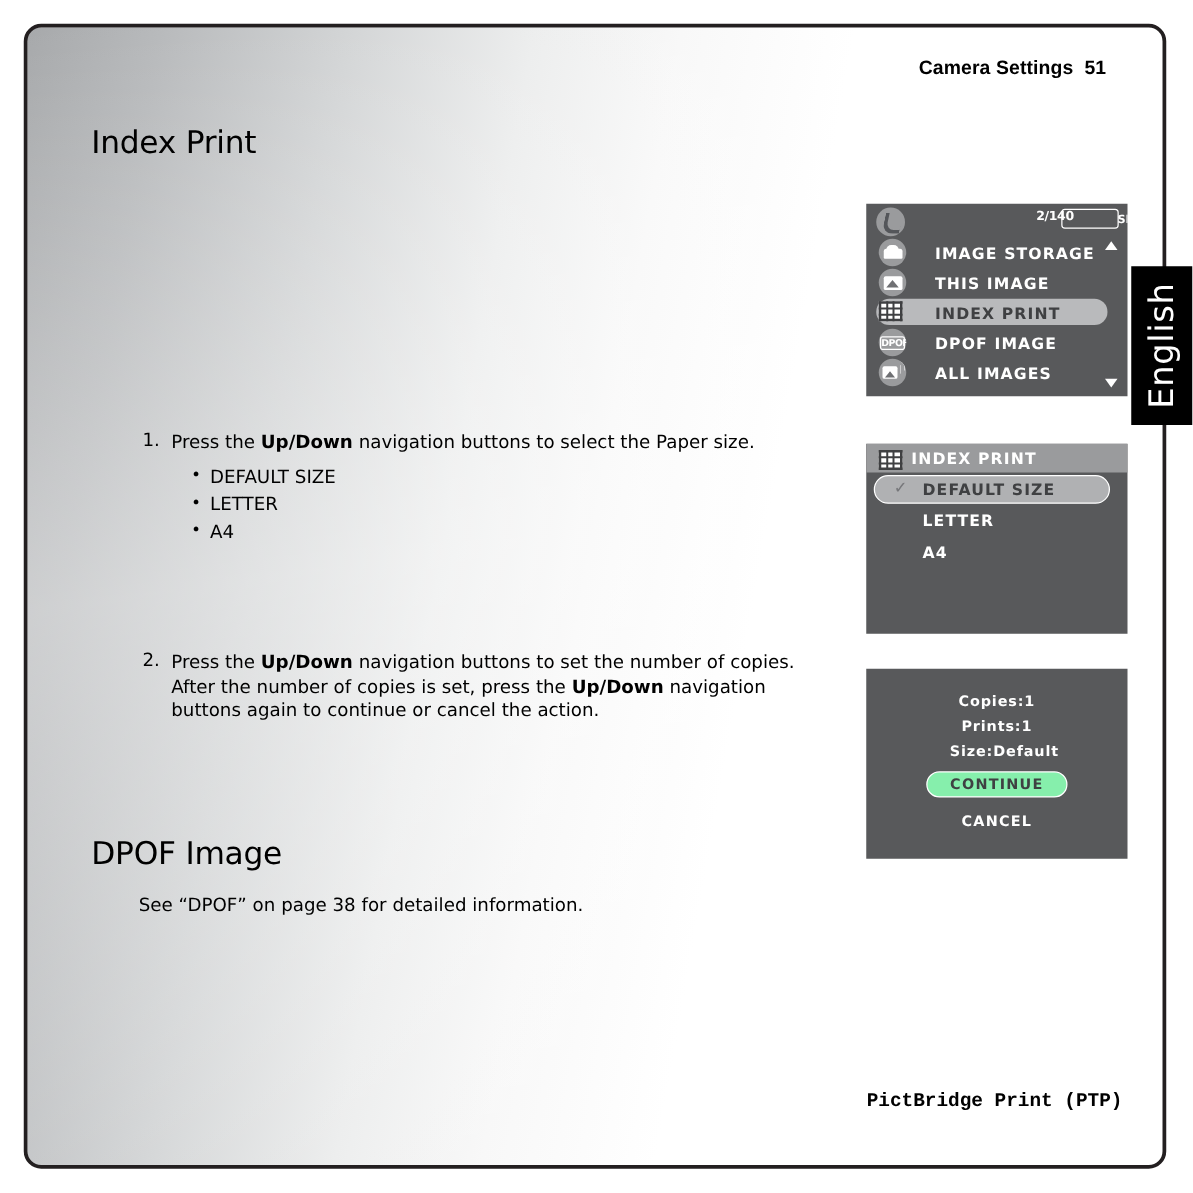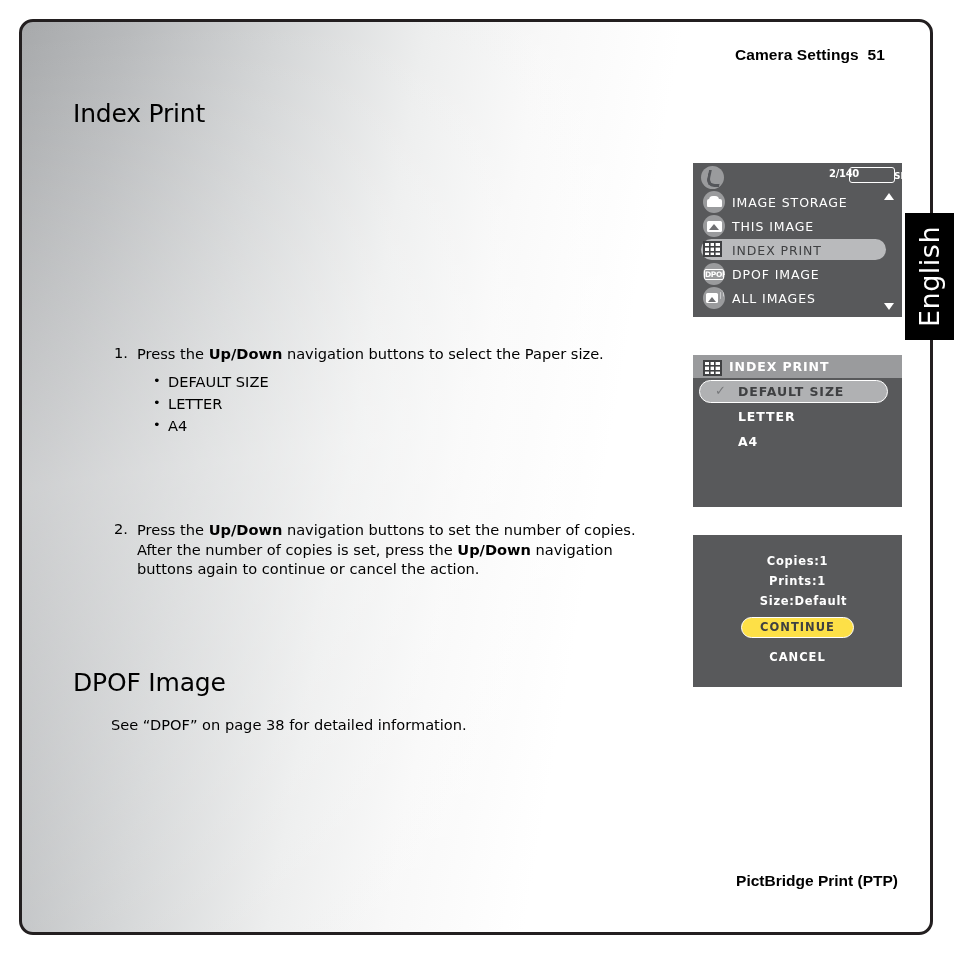--- a/index.html
+++ b/index.html
@@ -125,21 +125,21 @@
     left: 2px;
     top: -1px;
     font-size: 13px;
   }
 
   
   #footer-label {
     position: absolute;
     right: 32px;
     bottom: 42px;
-    font-family: Liberation Sans, sans-serif;
+    font-family: Liberation Mono, monospace;
     font-weight: bold;
     font-size: 15.5px;
     color: #000;
   }
 
   
   #language-tab {
     position: absolute;
     left: 905px;
     top: 213px;
@@ -243,25 +243,26 @@
   }
   .menu-row .row-icon {
     width: 22px;
     height: 22px;
     flex: 0 0 22px;
     position: relative;
     margin-right: 7px;
   }
   .menu-row .row-label {
     font-family: "DejaVu Sans", sans-serif;
-    font-weight: normal;
+    font-weight: bold;
     font-size: 12.5px;
     color: #ffffff;
     letter-spacing: 0.9px;
     white-space: nowrap;
+    margin-left: 16px;
   }
   .menu-row.selected .row-label { color: #3f4042; }
 
   .menu-row.selected .hl-pill {
     position: absolute;
     left: 8px;
     top: 1px;
     width: 185px;
     height: 21px;
     background: #b9babc;
@@ -474,21 +475,21 @@
   }
   #confirm-copies { margin-top: 19px; }
   #confirm-prints { margin-top: 6px; }
   #confirm-size   { margin-top: 6px; padding-left: 12px; }
   .confirm-button {
     margin: 9px auto 0 auto;
     width: 113px;
     height: 21px;
     border: 1.6px solid #ffffff;
     border-radius: 11px;
-    background: #fde047;
+    background: #86efac;
     color: #3f4042;
     font-family: "DejaVu Sans", sans-serif;
     font-weight: bold;
     font-size: 11.5px;
     line-height: 19px;
     text-align: center;
     letter-spacing: 1px;
     box-sizing: border-box;
   }
   #confirm-cancel {

